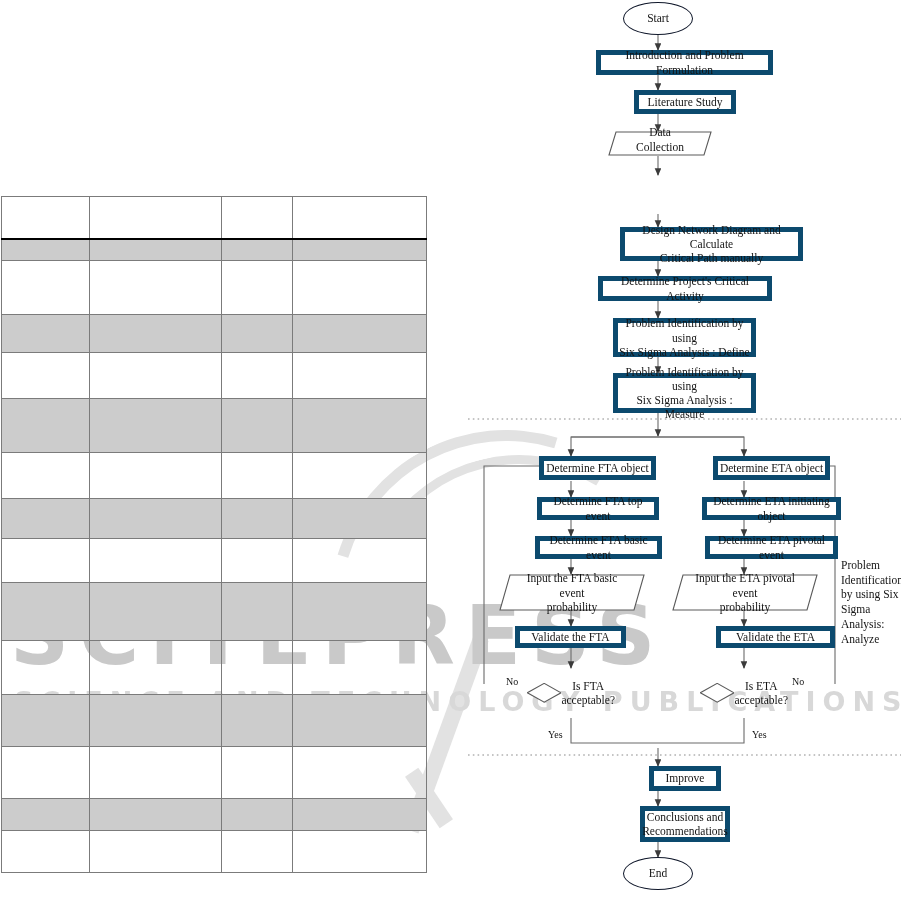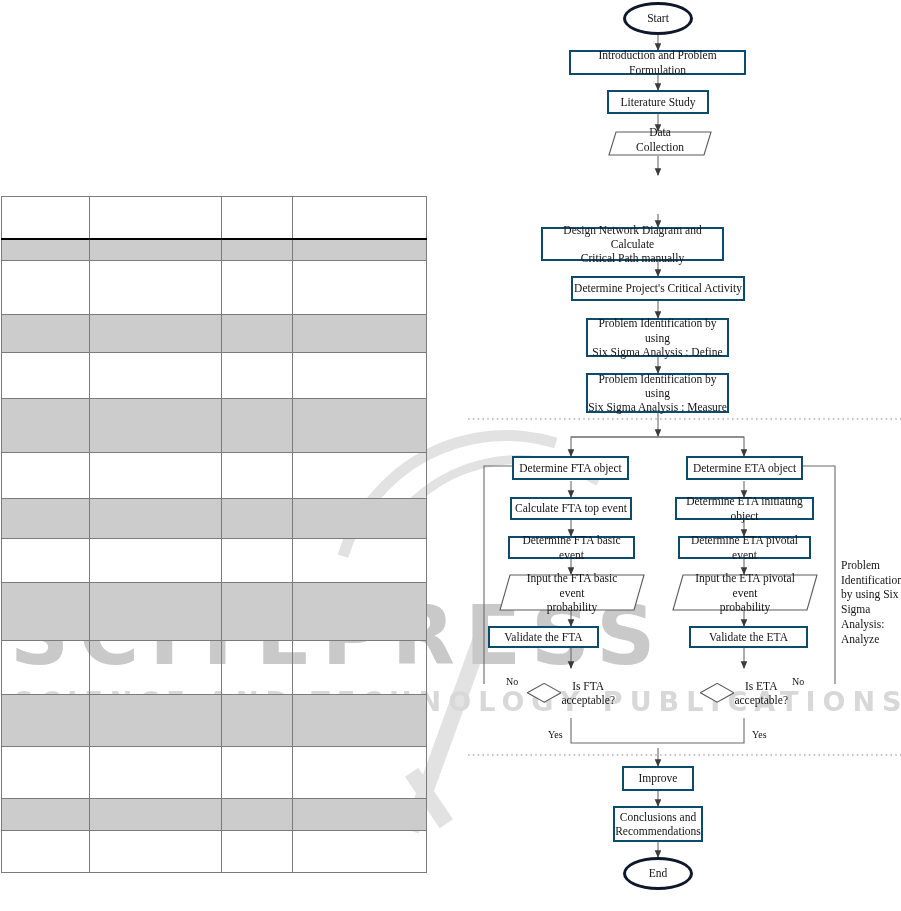--- a/index.html
+++ b/index.html
@@ -132,22 +132,22 @@
     display: flex;
     align-items: center;
     justify-content: center;
     text-align: center;
     font-family: "Liberation Serif", "DejaVu Serif", serif;
     font-size: 11.5px;
     line-height: 1.22;
     color: #141414;
     background: #ffffff;
   }
-  .node.proc   { border: 2px solid #0c4a6e; }
-  .node.term   { border: 3px solid #0f172a; border-radius: 50%; }
+  .node.proc   { border: 5px solid #0c4a6e; margin-left: 27px; }
+  .node.term   { border: 1px solid #0f172a; border-radius: 50%; }
   .node.io     { border: none; background: transparent; }
   .node.io .io-shape {
     position: absolute;
     left: 0; top: 0; right: 0; bottom: 0;
   }
   .node.io .io-label {
     position: relative;
     z-index: 2;
     width: 100%;
     padding: 0 18px;
@@ -365,21 +365,21 @@
     </div>
 
     <div class="node io" style="left:608px; top:131px; width:104px; height:17px;">
       <svg class="io-shape" viewBox="0 0 104 25" preserveAspectRatio="none">
         <polygon points="8,1 103,1 96,24 1,24" fill="#ffffff" stroke="#5a5a5a" stroke-width="1.1" vector-effect="non-scaling-stroke"></polygon>
       </svg>
       <span class="io-label">Data Collection</span>
     </div>
 
 
-    <div class="node proc" style="left:541px; top:227px; width:183px; height:34px;">
+    <div class="node proc" style="left:593px; top:227px; width:183px; height:34px;">
       <span>
         <span>Design Network Diagram and Calculate</span><br>
         <span>Critical Path manually</span>
       </span>
     </div>
 
     <div class="node proc" style="left:571px; top:276px; width:174px; height:25px;">
       <span>Determine Project's Critical Activity</span>
     </div>
 
@@ -395,21 +395,21 @@
         <span>Problem Identification by using</span><br>
         <span>Six Sigma Analysis : Measure</span>
       </span>
     </div>
 
     <div class="node proc" style="left:512px; top:456px; width:117px; height:24px;">
       <span>Determine FTA object</span>
     </div>
 
     <div class="node proc" style="left:510px; top:497px; width:122px; height:23px;">
-      <span>Calculate FTA top event</span>
+      <span>Determine FTA top event</span>
     </div>
 
     <div class="node proc" style="left:508px; top:536px; width:127px; height:23px;">
       <span>Determine FTA basic event</span>
     </div>
 
     <div class="node io" style="left:499px; top:574px; width:146px; height:37px;">
       <svg class="io-shape" viewBox="0 0 146 37" preserveAspectRatio="none">
         <polygon points="11,1 145,1 135,36 1,36" fill="#ffffff" stroke="#5a5a5a" stroke-width="1.1" vector-effect="non-scaling-stroke"></polygon>
       </svg>

